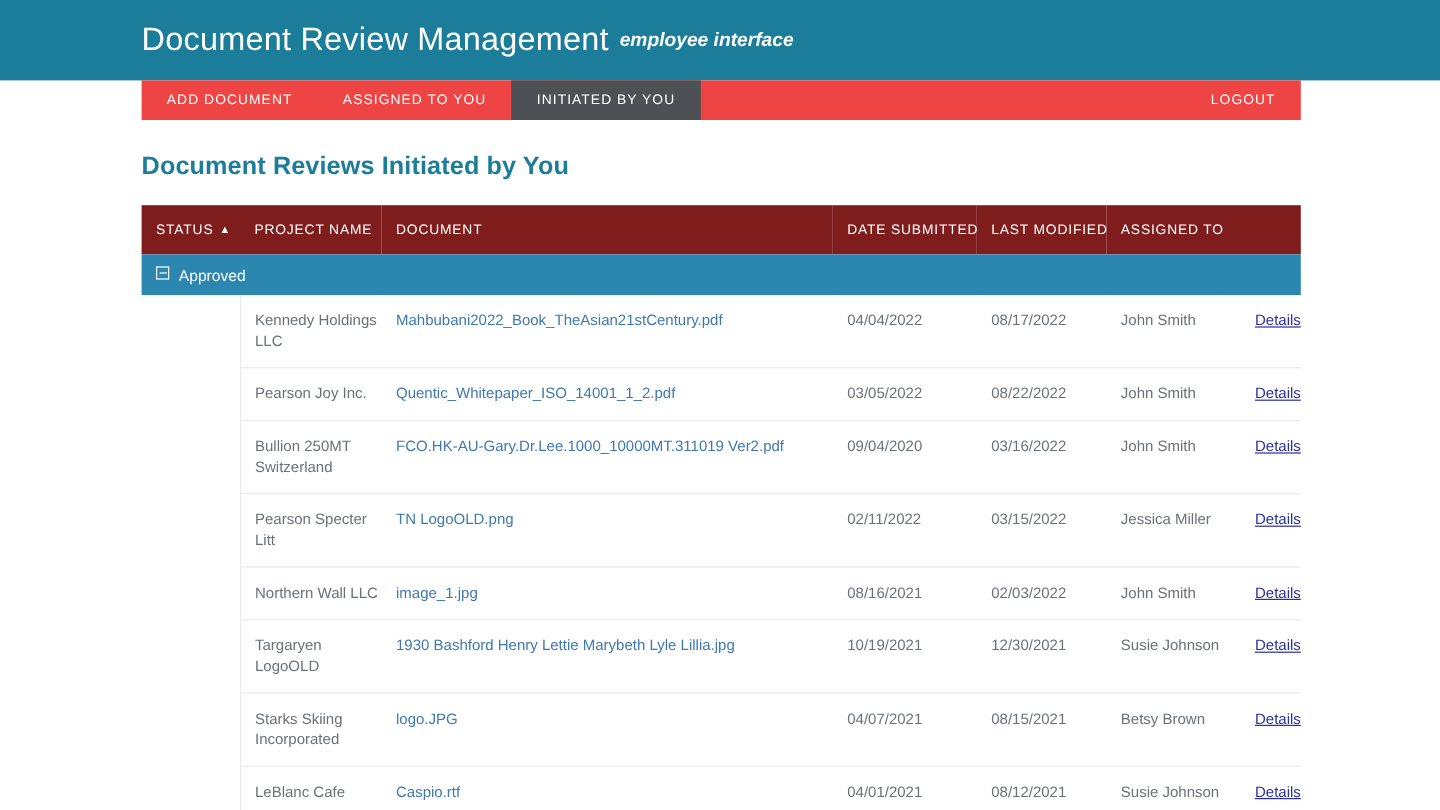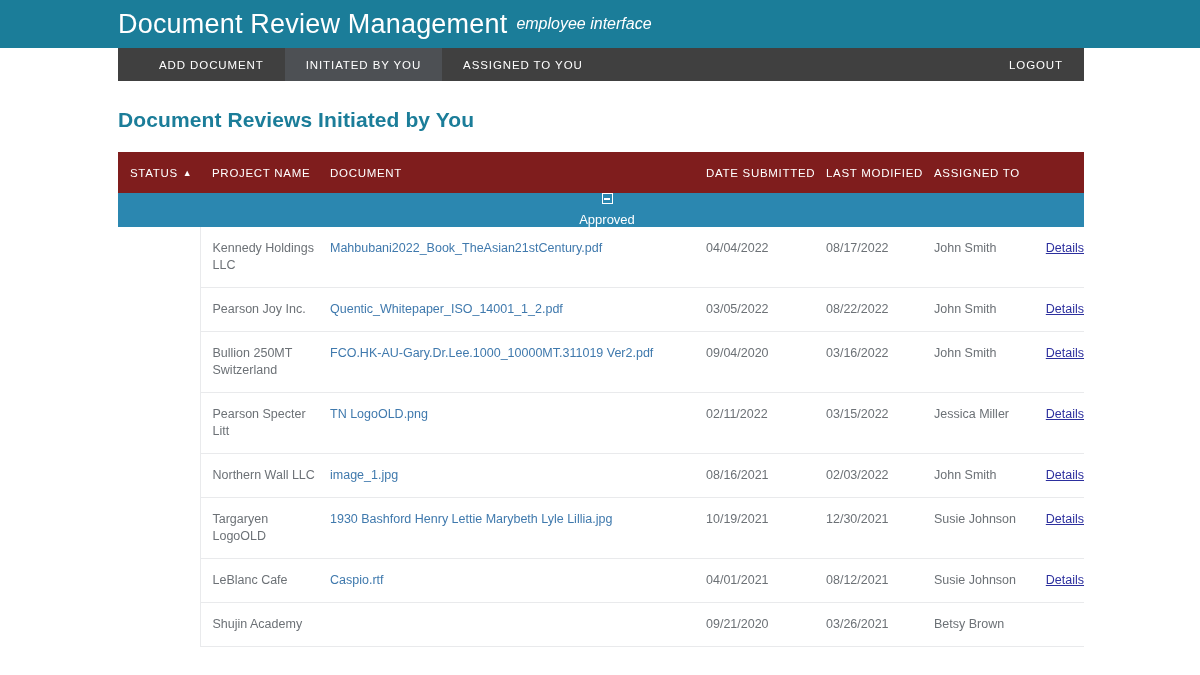--- a/index.html
+++ b/index.html
@@ -8,52 +8,51 @@
     padding: 0;
     width: 1200px;
     height: 675px;
     overflow: hidden;
     background: #ffffff;
     font-family: "Liberation Sans", sans-serif;
   }
 
   
   .banner {
-    height: 48px;
+    height: 67px;
     background: #1b7d99;
     display: flex;
     align-items: center;
     padding-left: 118px;
   }
   .banner-title {
     color: #ffffff;
     font-size: 27px;
     font-weight: 300;
     letter-spacing: 0.2px;
     white-space: nowrap;
   }
   .banner-sub {
     color: #ffffff;
     font-size: 16px;
     font-style: italic;
-    font-weight: 400;
+    font-weight: 700;
     margin-left: 9px;
     white-space: nowrap;
   }
 
   
   .navbar {
     position: relative;
     margin-left: 118px;
     width: 966px;
     height: 33px;
-    background: #404040;
+    background: #ef4444;
     display: flex;
     align-items: stretch;
-    padding-left: 20px;
   }
   .nav-item {
     display: flex;
     align-items: center;
     padding: 0 21px;
     color: #ffffff;
     font-size: 11.5px;
     letter-spacing: 0.9px;
     white-space: nowrap;
     cursor: pointer;
@@ -107,23 +106,22 @@
   tr.group-row td {
     background: #2b87b0;
     height: 34px;
     padding: 0 0 0 12px;
     color: #ffffff;
     font-size: 13px;
     vertical-align: middle;
   }
   .group-cell-inner {
     display: flex;
-    align-items: center;
+    align-items: flex-start;
     gap: 8px;
-    flex-direction: column;
   }
   .collapse-box {
     width: 11px;
     height: 11px;
     border: 1px solid #ffffff;
     position: relative;
     flex: 0 0 auto;
     display: inline-block;
   }
   .collapse-box::before {
@@ -180,25 +178,25 @@
 
 <div class="banner">
   <span class="banner-title">Document Review Management</span>
   <span class="banner-sub">employee interface</span>
 </div>
 
 <div class="navbar">
   <div class="nav-item">
     <span>ADD DOCUMENT</span>
   </div>
+  <div class="nav-item">
+    <span>ASSIGNED TO YOU</span>
+  </div>
   <div class="nav-item active">
     <span>INITIATED BY YOU</span>
-  </div>
-  <div class="nav-item">
-    <span>ASSIGNED TO YOU</span>
   </div>
   <div class="nav-spacer"></div>
   <div class="nav-item">
     <span>LOGOUT</span>
   </div>
 </div>
 
 <h1 class="page-heading">Document Reviews Initiated by You</h1>
 
 <div class="table-wrap">
@@ -282,20 +280,29 @@
           <td class="status-cell"></td>
           <td>Targaryen LogoOLD</td>
           <td class="doc-cell"><a>1930 Bashford Henry Lettie Marybeth Lyle Lillia.jpg</a></td>
           <td>10/19/2021</td>
           <td>12/30/2021</td>
           <td>Susie Johnson</td>
           <td class="details-cell"><a>Details</a></td>
         </tr>
         <tr class="data-row">
           <td class="status-cell"></td>
+          <td>Starks Skiing Incorporated</td>
+          <td class="doc-cell"><a>logo.JPG</a></td>
+          <td>04/07/2021</td>
+          <td>08/15/2021</td>
+          <td>Betsy Brown</td>
+          <td class="details-cell"><a>Details</a></td>
+        </tr>
+        <tr class="data-row">
+          <td class="status-cell"></td>
           <td>LeBlanc Cafe</td>
           <td class="doc-cell"><a>Caspio.rtf</a></td>
           <td>04/01/2021</td>
           <td>08/12/2021</td>
           <td>Susie Johnson</td>
           <td class="details-cell"><a>Details</a></td>
         </tr>
         <tr class="data-row">
           <td class="status-cell"></td>
           <td>Shujin Academy</td>

